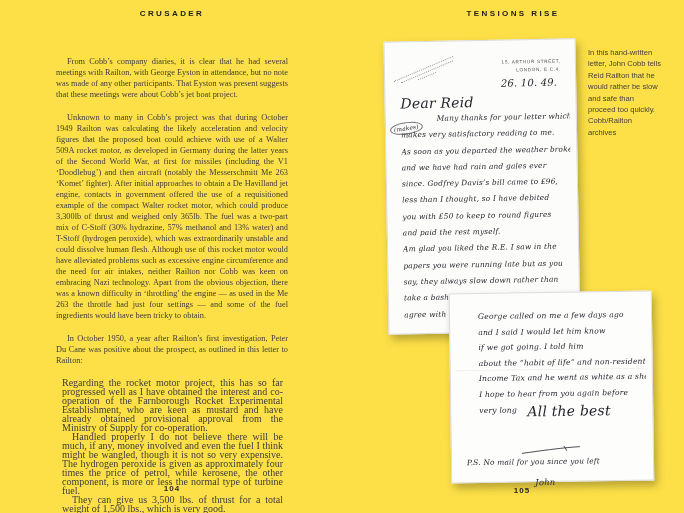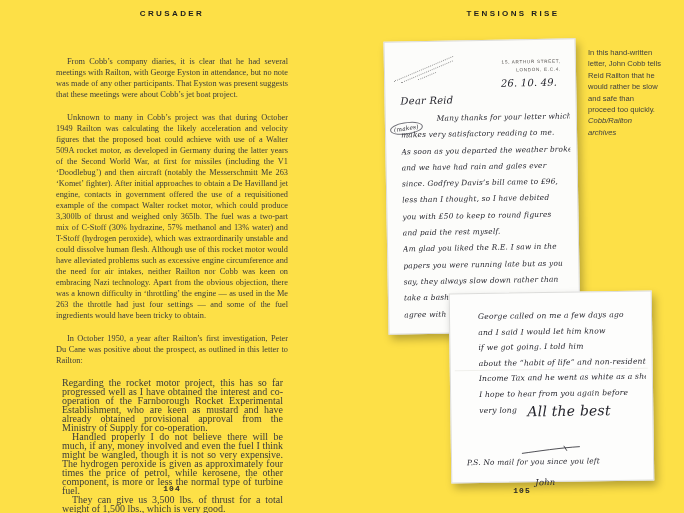--- a/index.html
+++ b/index.html
@@ -5,21 +5,21 @@
   html,body{margin:0;padding:0;background:#ffffff;}
   .spread{position:relative;width:684px;height:513px;background:#fde047;overflow:hidden;
           font-family:"Liberation Serif",serif;color:#3a3a3a;}
 
   
   .running-head{position:absolute;top:9px;font-family:"Liberation Sans",sans-serif;
                 font-size:8px;font-weight:700;letter-spacing:2.4px;color:#1d1d1d;
                 text-align:center;}
   .rh-left{left:44px;width:256px;}
   .rh-right{left:384px;width:258px;}
-  .folio{position:absolute;font-family:Liberation Mono, monospace;font-size:8px;
+  .folio{position:absolute;font-family:Liberation Sans, sans-serif;font-size:8px;
          font-weight:700;letter-spacing:1px;color:#2a2a2a;text-align:center;}
   .folio-left{top:484px;left:44px;width:256px;}
   .folio-right{top:486px;left:393px;width:258px;}
 
   
   .body-col{position:absolute;top:44px;left:44px;width:256px;font-size:8.3px;
             line-height:11px;text-align:justify;color:#3c3c3c;}
   .body-col p{margin:12px;text-indent:11px;}
   .quote-block{margin:10px 17px 0 18px;font-size:10px;line-height:9px;}
   .quote-block p{margin:0;text-indent:10px;}
@@ -38,41 +38,41 @@
   .stamp .s2{width:56px;margin-left:6px;}
   .stamp .s3{width:20px;margin-left:22px;}
 
   .letterhead{position:absolute;top:18px;right:14px;text-align:right;
               font-family:"Liberation Sans",sans-serif;font-size:4.6px;
               letter-spacing:0.7px;color:#55514e;line-height:7.5px;}
 
   .hw{font-family:"DejaVu Serif",serif;font-style:italic;color:#26262e;
       letter-spacing:0.2px;}
   .hw-date{position:absolute;top:37px;right:18px;font-size:10px;}
-  .salutation{position:absolute;top:53px;left:15px;font-size:10px;font-style:italic;}
+  .salutation{position:absolute;top:53px;left:15px;font-size:14px;font-style:italic;}
   .margin-note{position:absolute;top:80px;left:4px;font-size:5.8px;
                border:1px solid #6f6f77;border-radius:50% / 55%;padding:2px 3px;
                transform:rotate(-7deg);}
   .hw-body{position:absolute;top:69px;left:15px;right:6px;}
   .hw-body .hw-line{font-size:7.4px;line-height:16.3px;white-space:nowrap;overflow:hidden;}
   .hw-body .hw-line:first-child{padding-left:36px;}
 
   .hw-body2{position:absolute;top:15px;left:28px;right:6px;}
   .hw-body2 .hw-line{font-size:7.6px;line-height:15.6px;white-space:nowrap;overflow:hidden;}
   .closing{position:absolute;top:110px;left:76px;font-size:14px;}
   .signature{position:absolute;top:139px;left:83px;font-size:8.4px;margin-top:45px;}
   .flourish{position:absolute;top:152px;left:68px;}
   .postscript{position:absolute;top:164px;left:15px;font-size:7.4px;white-space:nowrap;}
   .crease{position:absolute;left:4px;right:4px;top:76px;border-top:1px solid #f0f0ec;}
 
   
   .caption{position:absolute;left:588px;top:47px;width:74px;
            font-family:"Liberation Sans",sans-serif;font-size:7.6px;
            line-height:11.4px;color:#3f3f3f;}
-  .caption .credit{font-style:italic;}
+  .caption .credit{}
 </style>
 </head>
 <body>
 
 <div class="spread">
 
   <div class="running-head rh-left">CRUSADER</div>
 
   <div class="body-col">
     <div>

